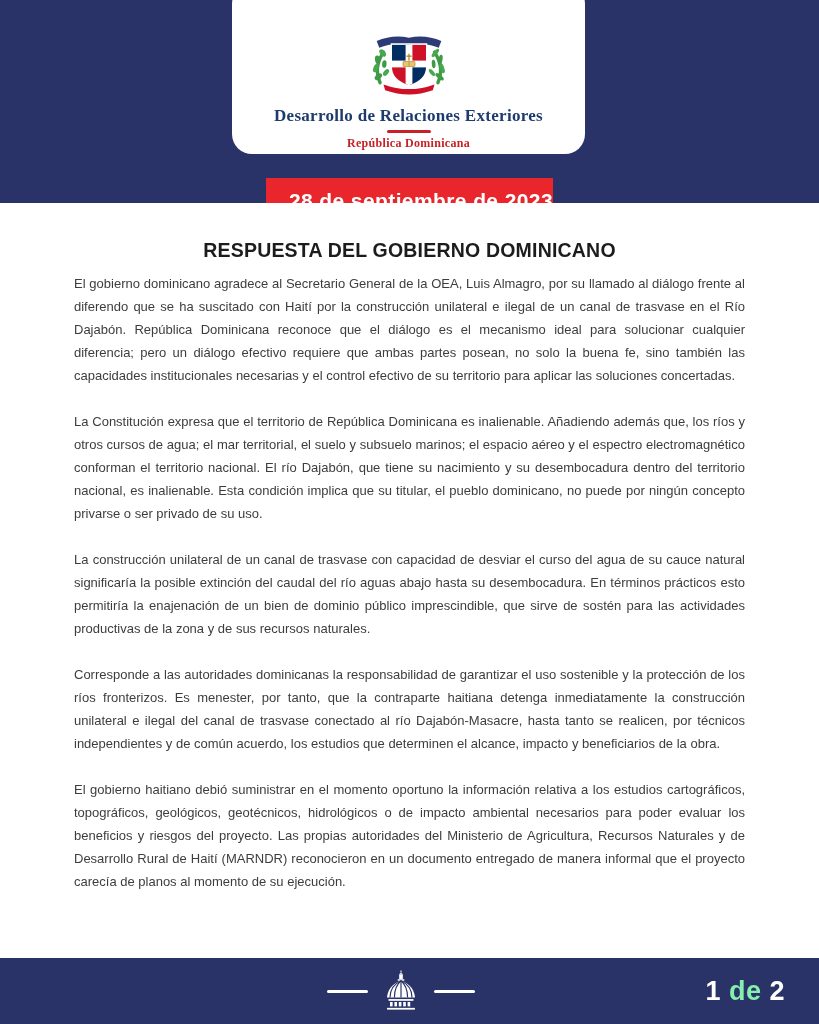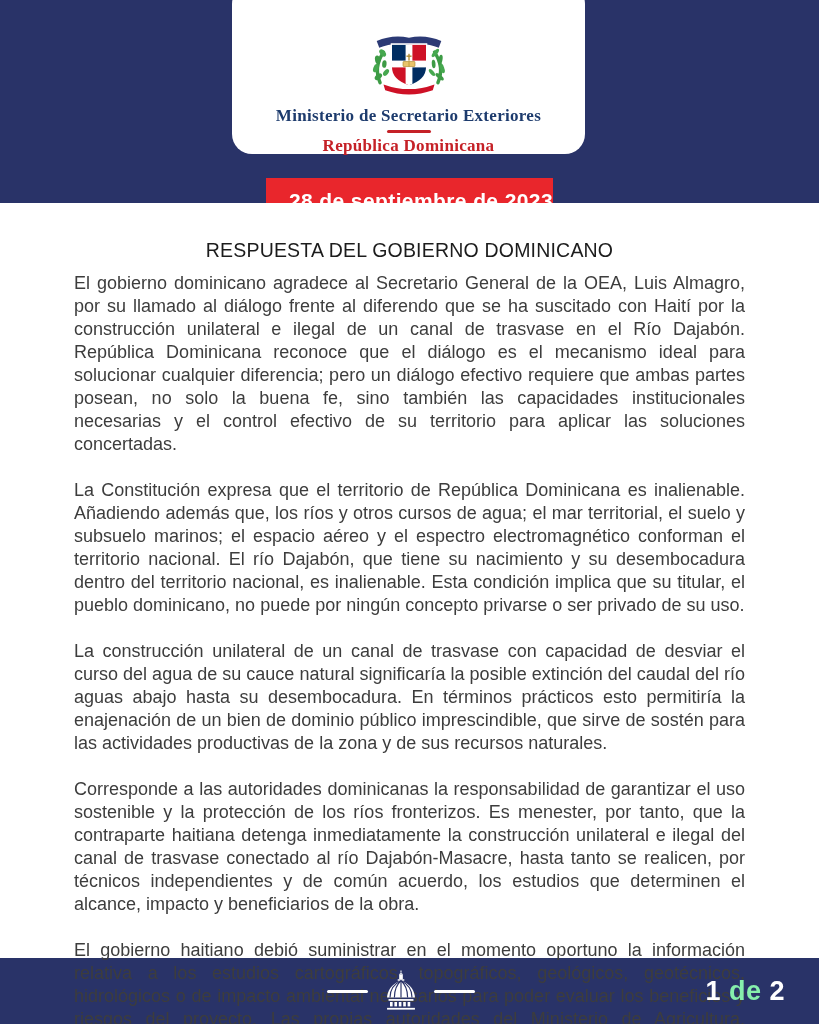--- a/index.html
+++ b/index.html
@@ -21,41 +21,41 @@
   .crest{margin-top:46px;}
   .ministry-name{
     font-family:"Liberation Serif",serif;font-weight:bold;
     color:#1d3b6d;font-size:17px;letter-spacing:.3px;margin-top:4px;
   }
   .ministry-divider{
     width:44px;height:3px;background:#c52127;margin:4px auto 3px auto;border-radius:2px;
   }
   .country-name{
     font-family:"Liberation Serif",serif;font-weight:bold;
-    color:#c52127;font-size:17px;letter-spacing:.3px;
+    color:#c52127;font-size:12px;letter-spacing:.3px;
   }
   
   .date-banner{
     position:absolute;left:266px;top:178px;width:287px;height:45px;
     background:#e9262c;display:flex;align-items:center;justify-content:flex-end;
   }
   .date-banner span{
     color:#ffffff;font-weight:bold;font-size:21px;letter-spacing:.4px;
   }
   
   .doc{
     position:absolute;left:74px;top:238px;width:671px;
   }
   .doc-title{
-    text-align:center;color:#1c1c1c;font-weight:normal;
+    text-align:center;color:#1c1c1c;font-weight:bold;
     font-size:19.5px;line-height:25px;letter-spacing:.2px;margin:0 0 9px 0;
   }
   .doc-body p{
     margin:0 0 23px 0;text-align:justify;color:#3d3d3d;
-    font-size:18px;line-height:23px;
+    font-size:13px;line-height:23px;
   }
   
   .footer{
     position:absolute;left:0;top:958px;width:819px;height:66px;
   }
   .dome-group{
     position:absolute;left:327px;top:0;height:66px;
     display:flex;align-items:center;gap:11px;
   }
   .footer-line{width:41px;height:3px;background:#ffffff;border-radius:2px;}
@@ -108,21 +108,21 @@
         <rect x="40" y="36" width="40" height="8" fill="#ffffff"></rect>
       </g>
 
       <rect x="53" y="37" width="14" height="6" rx="1" fill="#e8c36a" stroke="#b08a2e" stroke-width="0.8"></rect>
       <line x1="60" y1="37" x2="60" y2="43" stroke="#b08a2e" stroke-width="0.8"></line>
       <rect x="59.2" y="28" width="1.6" height="8" fill="#b08a2e"></rect>
       <rect x="57" y="30" width="6" height="1.6" fill="#b08a2e"></rect>
 
       <path d="M30,64 Q60,75 90,64 L88,71 Q60,81 32,71 Z" fill="#ce1126"></path>
     </svg>
-    <div class="ministry-name">Ministerio de Secretario Exteriores</div>
+    <div class="ministry-name">Desarrollo de Relaciones Exteriores</div>
     <div class="ministry-divider"></div>
     <div class="country-name">República Dominicana</div>
   </div>
 
   <div class="date-banner">
     <span>28 de septiembre de 2023</span>
   </div>
 
   <div class="sheet"></div>
 

